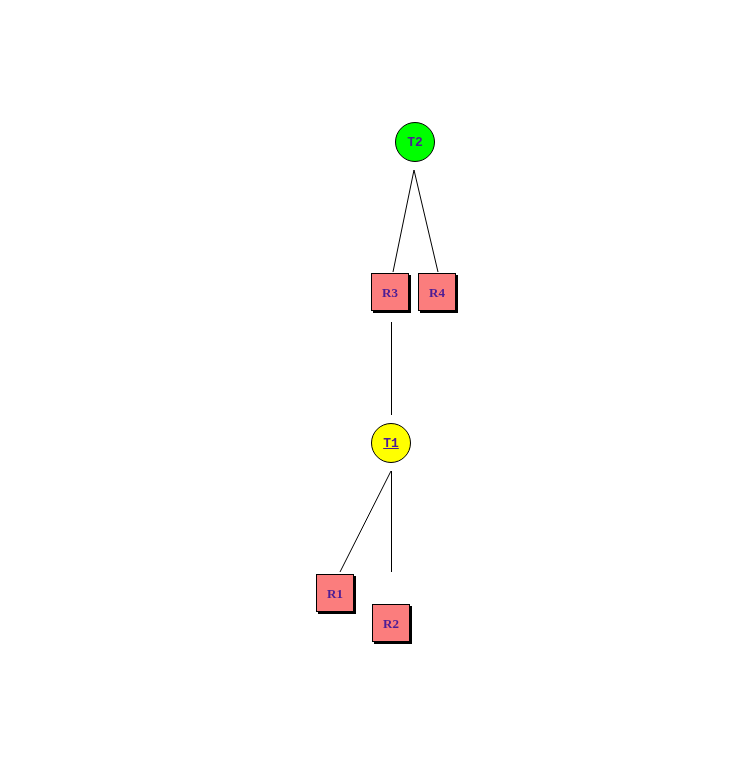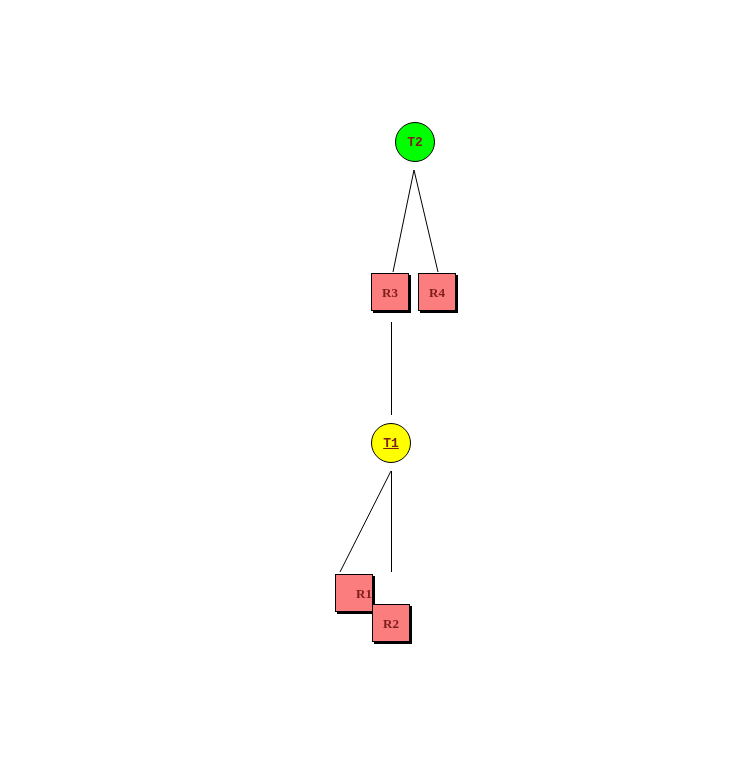--- a/index.html
+++ b/index.html
@@ -23,21 +23,21 @@
     height: 763px;
   }
   .node {
     position: absolute;
     display: flex;
     align-items: center;
     justify-content: center;
     font-weight: bold;
     font-size: 13px;
     line-height: 1;
-    color: #7f1d1d;
+    color: #4c1d95;
     box-sizing: border-box;
     user-select: none;
   }
   .node.circle {
     border: 1px solid #000000;
     border-radius: 50%;
   }
   .node.square {
     border: 1px solid #000000;
     box-shadow: 2px 2px 0 #000000;
@@ -61,20 +61,20 @@
       </div>
       <div class="node square" style="background: rgb(251, 125, 125); left: 371px; top: 273px; width: 38px; height: 38px;">
         <span>R3</span>
       </div>
       <div class="node square" style="background: rgb(251, 125, 125); left: 418px; top: 273px; width: 38px; height: 38px; align-items: center;">
         <span>R4</span>
       </div>
       <div class="node circle" style="background: rgb(255, 255, 0); left: 371px; top: 423px; width: 40px; height: 40px; text-decoration: underline;">
         <span>T1</span>
       </div>
-      <div class="node square" style="background: rgb(251, 125, 125); left: 335px; top: 574px; width: 38px; height: 38px; justify-content: flex-end;">
+      <div class="node square" style="background: rgb(251, 125, 125); left: 316px; top: 574px; width: 38px; height: 38px;">
         <span>R1</span>
       </div>
       <div class="node square" style="background: rgb(251, 125, 125); left: 372px; top: 604px; width: 38px; height: 38px;">
         <span>R2</span>
       </div>
     </div>
 </div>
 
 </body></html>

